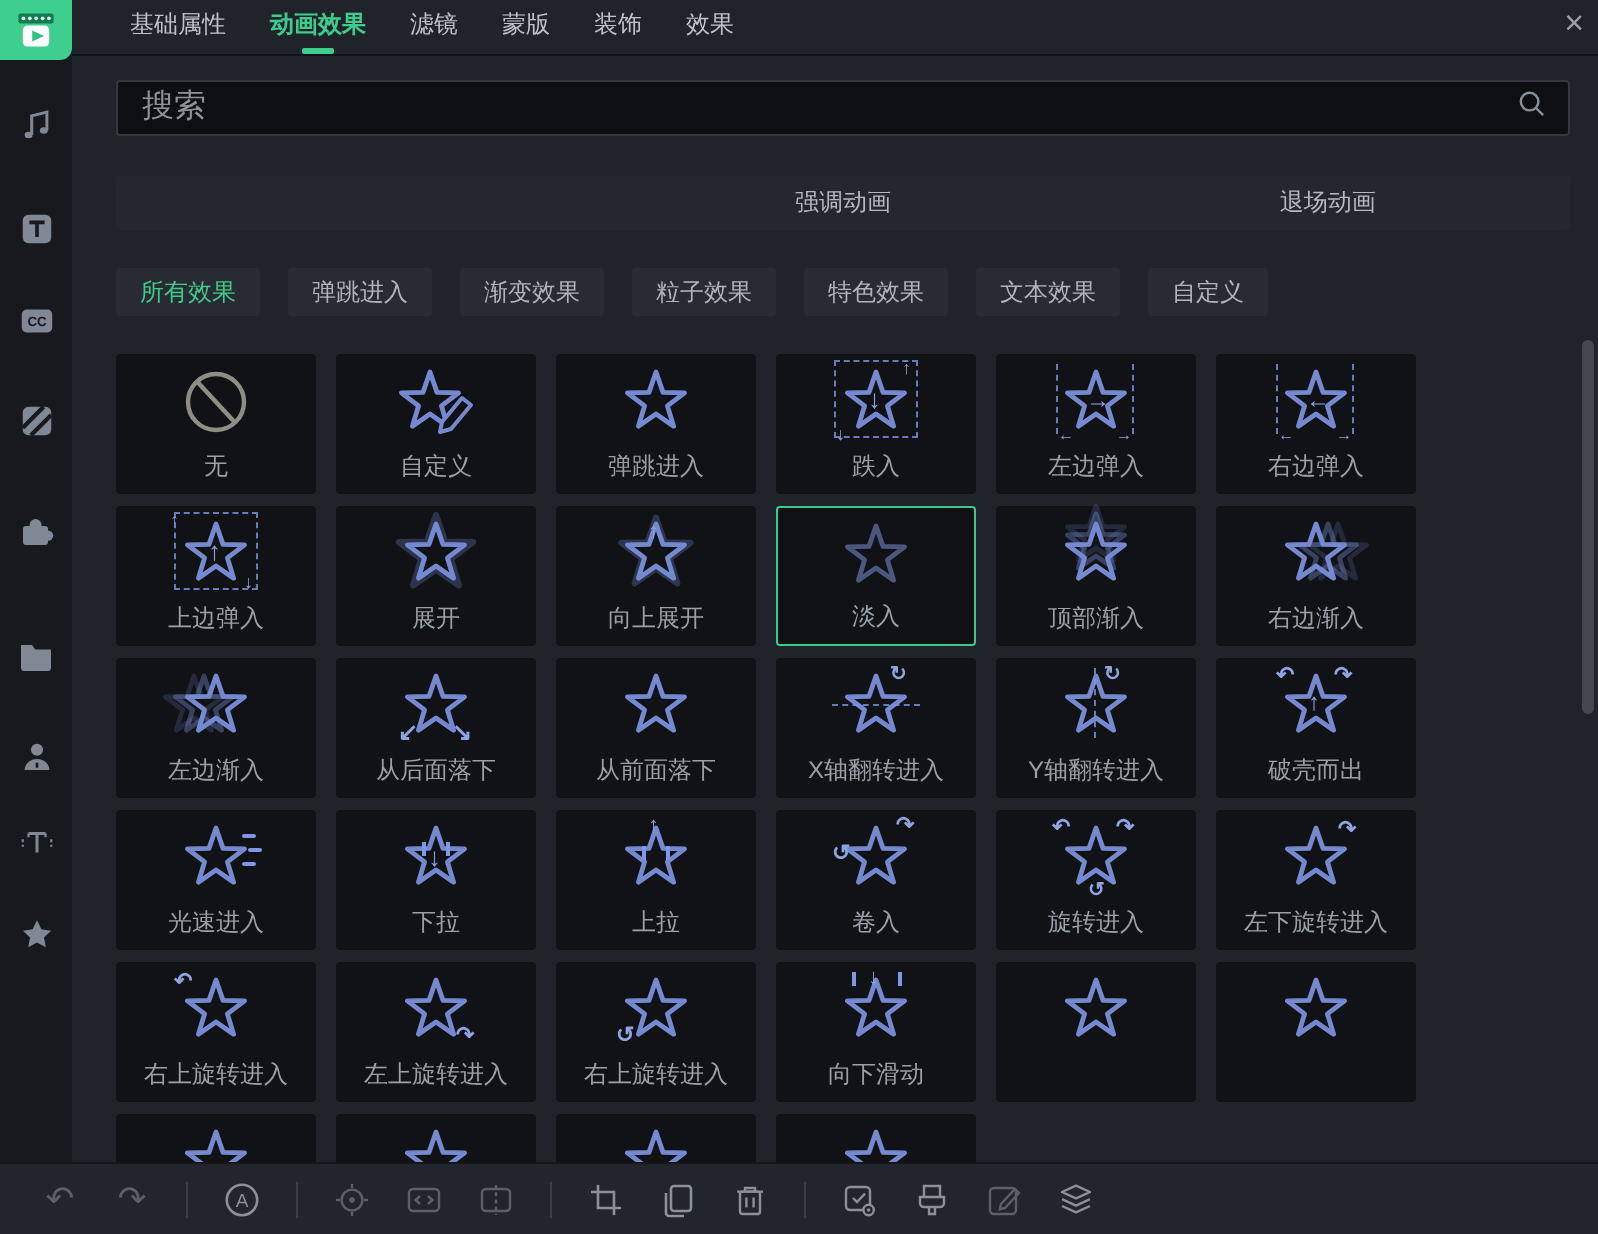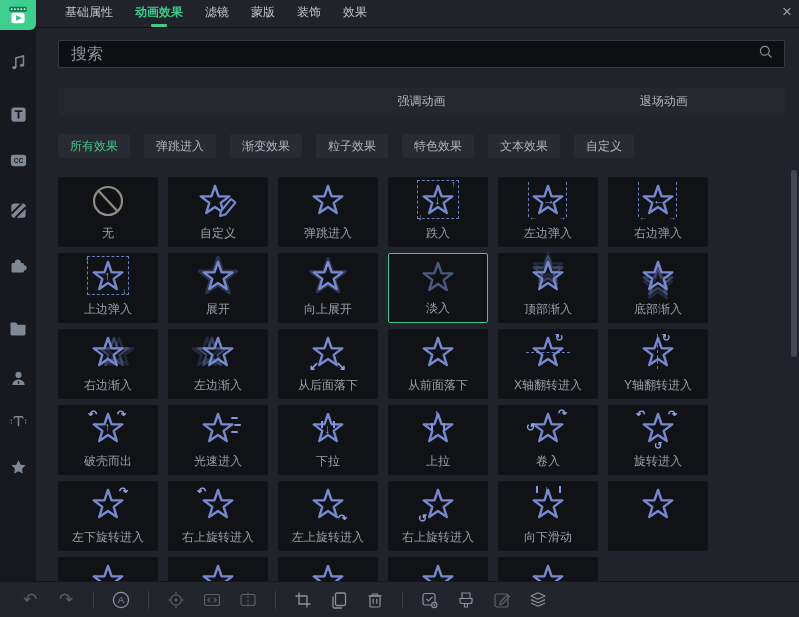--- a/index.html
+++ b/index.html
@@ -307,34 +307,20 @@
             <polygon points="24,6 27.5,16.2 38.3,16.4 29.7,22.9 32.8,33.1 24,27 15.2,33.1 18.3,22.9 9.7,16.4 20.5,16.2" fill="none" stroke="#7589d0" stroke-width="2.4" stroke-linejoin="round"></polygon>
           </svg>
           <svg viewBox="0 0 48 44" width="48" height="44" class="star">
             <polygon points="24,6 27.5,16.2 38.3,16.4 29.7,22.9 32.8,33.1 24,27 15.2,33.1 18.3,22.9 9.7,16.4 20.5,16.2" fill="none" stroke="#7589d0" stroke-width="2.4" stroke-linejoin="round"></polygon>
           </svg>
         </div>
         <div class="cell-label">顶部渐入</div>
       </div>
       <div class="cell">
         <div class="iconbox">
-          <svg viewBox="0 0 48 44" width="48" height="44" class="star" style="transform: translate(0px, 5px); transform-origin: 24px 21px; opacity: 0.4;">
-            <polygon points="24,6 27.5,16.2 38.3,16.4 29.7,22.9 32.8,33.1 24,27 15.2,33.1 18.3,22.9 9.7,16.4 20.5,16.2" fill="none" stroke="#7589d0" stroke-width="2.4" stroke-linejoin="round"></polygon>
-          </svg>
-          <svg viewBox="0 0 48 44" width="48" height="44" class="star" style="transform: translate(0px, 9px); transform-origin: 24px 21px; opacity: 0.2;">
-            <polygon points="24,6 27.5,16.2 38.3,16.4 29.7,22.9 32.8,33.1 24,27 15.2,33.1 18.3,22.9 9.7,16.4 20.5,16.2" fill="none" stroke="#7589d0" stroke-width="2.4" stroke-linejoin="round"></polygon>
-          </svg>
-          <svg viewBox="0 0 48 44" width="48" height="44" class="star">
-            <polygon points="24,6 27.5,16.2 38.3,16.4 29.7,22.9 32.8,33.1 24,27 15.2,33.1 18.3,22.9 9.7,16.4 20.5,16.2" fill="none" stroke="#7589d0" stroke-width="2.4" stroke-linejoin="round"></polygon>
-          </svg>
-        </div>
-        <div class="cell-label">底部渐入</div>
-      </div>
-      <div class="cell">
-        <div class="iconbox">
           <svg viewBox="0 0 48 44" width="48" height="44" class="star" style="transform: translate(6px, 0px); transform-origin: 24px 21px; opacity: 0.4;">
             <polygon points="24,6 27.5,16.2 38.3,16.4 29.7,22.9 32.8,33.1 24,27 15.2,33.1 18.3,22.9 9.7,16.4 20.5,16.2" fill="none" stroke="#7589d0" stroke-width="2.4" stroke-linejoin="round"></polygon>
           </svg>
           <svg viewBox="0 0 48 44" width="48" height="44" class="star" style="transform: translate(11px, 0px); transform-origin: 24px 21px; opacity: 0.2;">
             <polygon points="24,6 27.5,16.2 38.3,16.4 29.7,22.9 32.8,33.1 24,27 15.2,33.1 18.3,22.9 9.7,16.4 20.5,16.2" fill="none" stroke="#7589d0" stroke-width="2.4" stroke-linejoin="round"></polygon>
           </svg>
           <svg viewBox="0 0 48 44" width="48" height="44" class="star">
             <polygon points="24,6 27.5,16.2 38.3,16.4 29.7,22.9 32.8,33.1 24,27 15.2,33.1 18.3,22.9 9.7,16.4 20.5,16.2" fill="none" stroke="#7589d0" stroke-width="2.4" stroke-linejoin="round"></polygon>
           </svg>
         </div>

